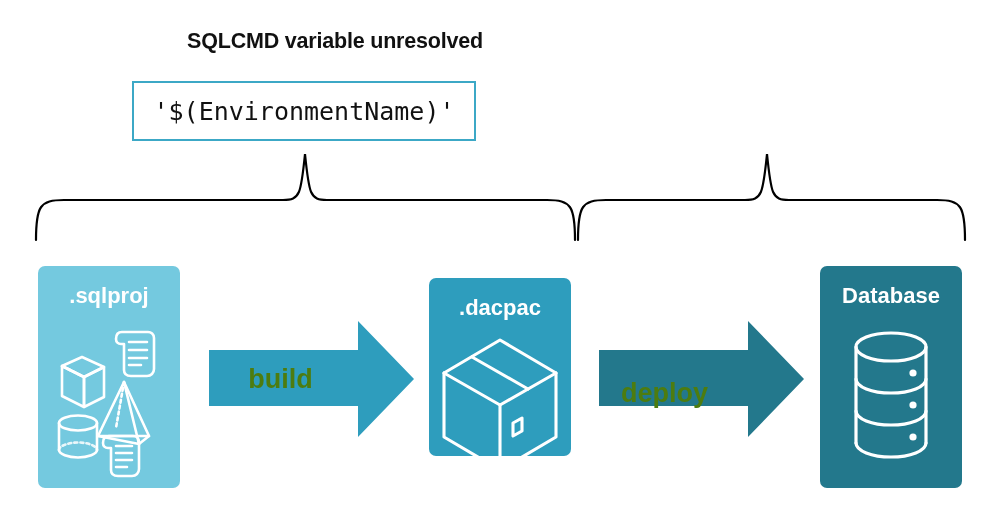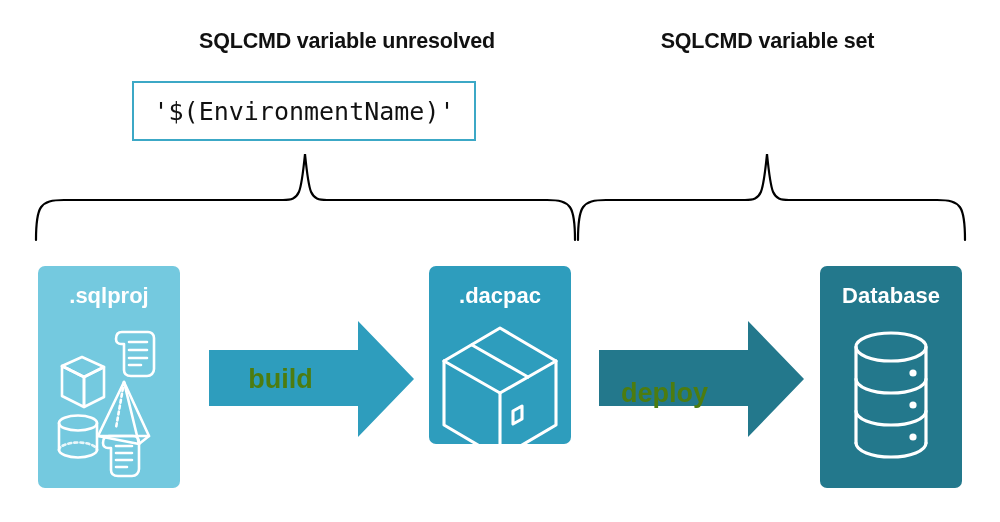--- a/index.html
+++ b/index.html
@@ -25,21 +25,21 @@
   .heading {
     position: absolute;
     font-family: "Liberation Sans", sans-serif;
     font-weight: bold;
     font-size: 21.5px;
     color: #111111;
     letter-spacing: -0.2px;
     text-align: center;
     white-space: nowrap;
   }
-  #heading-left  { left: 16px;   top: 29px; width: 610px; padding-left: 26px; }
+  #heading-left  { left: 4px;   top: 29px; width: 610px; padding-left: 26px; }
   #heading-right { left: 600px; top: 29px; width: 335px; }
 
   
   .code-box {
     position: absolute;
     border: 2px solid #3CA8C6;
     background: #ffffff;
     box-sizing: border-box;
     display: flex;
     align-items: center;
@@ -80,21 +80,21 @@
     white-space: nowrap;
   }
   .card-art {
     position: absolute;
     left: 0;
     top: 52px;
     width: 100%;
     height: 168px;
   }
   #card-sqlproj  { left: 38px;  top: 266px; width: 142px; height: 222px; background: #74C9DF; }
-  #card-dacpac   { left: 429px; top: 266px; width: 142px; height: 178px; background: #2E9DBD; }
+  #card-dacpac   { left: 429px; top: 278px; width: 142px; height: 178px; background: #2E9DBD; }
   #card-database { left: 820px; top: 266px; width: 142px; height: 222px; background: #23788C; }
 
   
   .arrow {
     position: absolute;
     top: 318px;
     width: 215px;
     height: 122px;
   }
   #arrow-build  { left: 203px; }
@@ -114,21 +114,20 @@
   #arrow-label-build  { left: 203px; width: 155px; }
   #arrow-label-deploy { left: 583px; width: 163px; margin-top: 14px; }
 </style>
 </head>
 <body>
 
 <div id="stage">
 
   <div class="heading" id="heading-left">SQLCMD variable unresolved</div>
 
-  <div class="heading" id="heading-right">SQLCMD variable set</div>
 
   <div class="code-box" id="code-box-left">'$(EnvironmentName)'</div>
 
 
   <svg id="brace-layer" viewBox="0 0 1000 120">
 
     <path fill="none" stroke="#000000" stroke-width="2.2" stroke-linecap="round" d="M 36,100
              C 36,66 40,60 64,60
              L 283,60
              C 300,60 301,54 305,14

